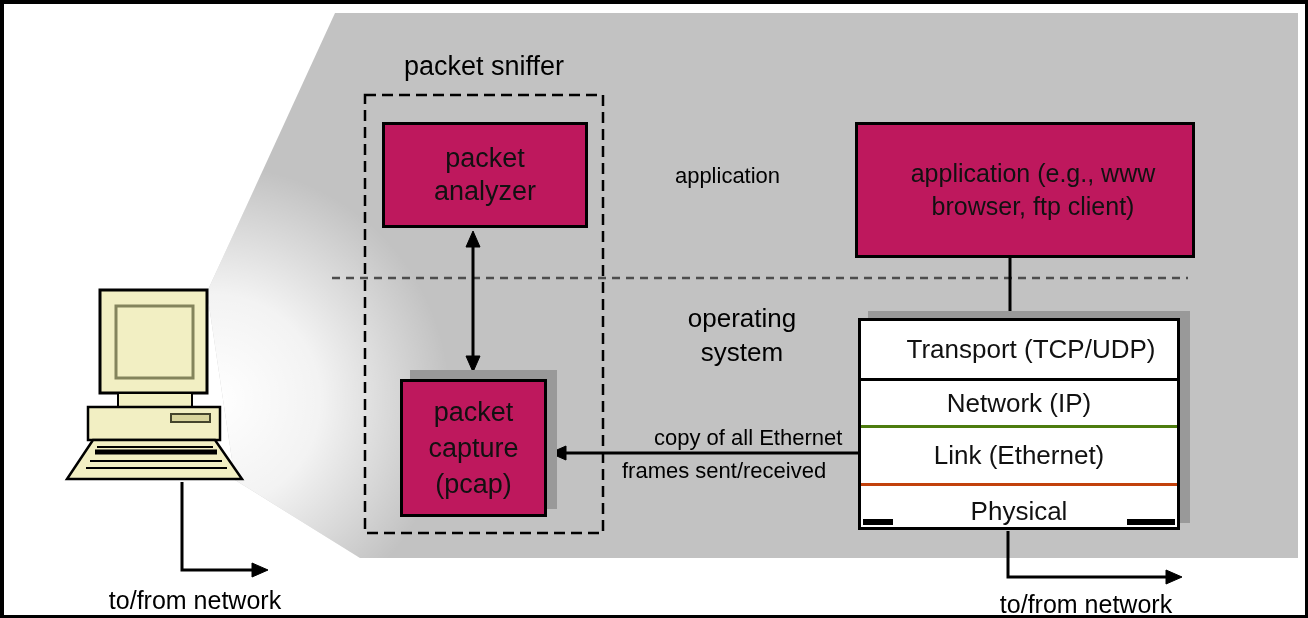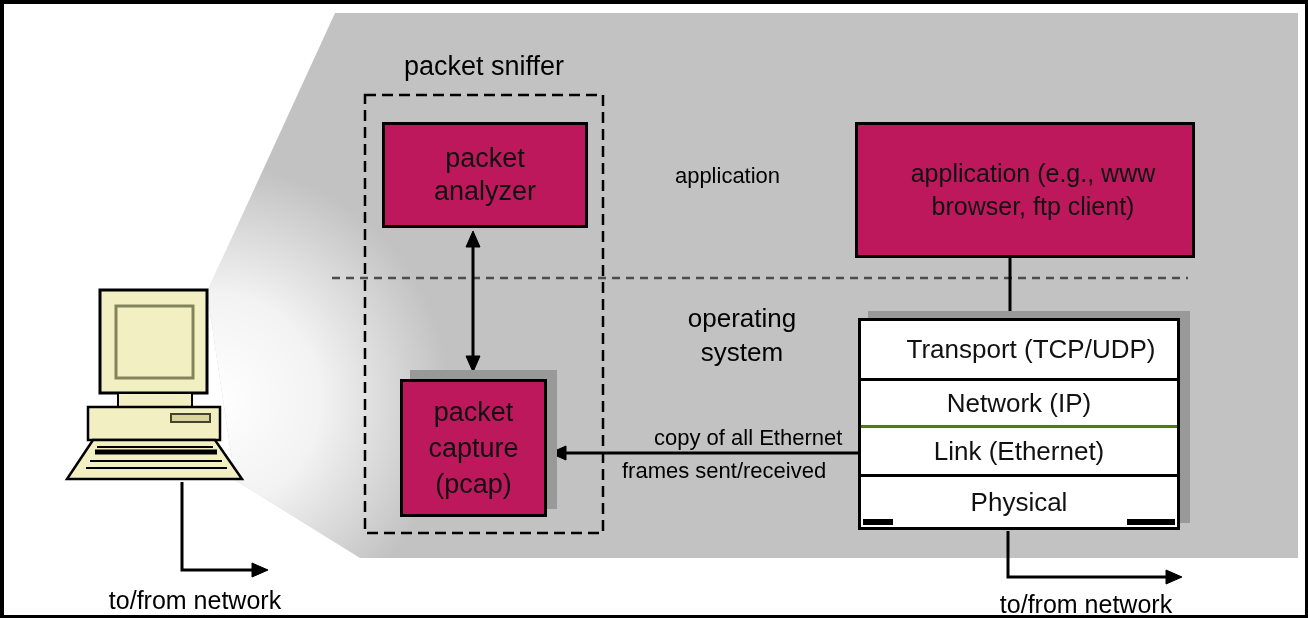--- a/index.html
+++ b/index.html
@@ -20,21 +20,21 @@
   #capture-shadow{left:410px;top:370px;width:147px;height:139px;}
   
   #app-box{left:855px;top:122px;width:340px;height:136px;font-size:25px;line-height:33px;padding-left:16px;}
   
   #stack-shadow{left:868px;top:311px;width:322px;height:212px;}
   #stack-box{position:absolute;left:858px;top:318px;width:322px;height:212px;background:#fff;
              border:3px solid #000;box-sizing:border-box;z-index:8;font-size:26px;}
   .stack-row{display:flex;align-items:center;justify-content:center;box-sizing:border-box;}
   #stack-row-0{height:60px;border-bottom:3px solid #000;padding-left:24px;}
   #stack-row-1{height:47px;border-bottom:3px solid #4d7c0f;}
-  #stack-row-2{height:49px;border-bottom:3px solid #000000;}
+  #stack-row-2{height:58px;border-bottom:3px solid #c2410c;}
   #stack-row-3{height:50px;}
   .notch{position:absolute;background:#000;height:6px;bottom:2px;z-index:9;}
   #notch-left{left:2px;width:30px;}
   #notch-right{right:2px;width:48px;}
   
   #sniffer-title{left:365px;top:49px;width:238px;font-size:27px;}
   #application-label{left:650px;top:162px;width:155px;font-size:22px;}
   #os-label{left:662px;top:301px;width:160px;font-size:26px;line-height:34px;}
   #copy-line1{left:622px;top:424px;font-size:22px;margin-left:32px;}
   #copy-line2{left:622px;top:457px;font-size:22px;}

